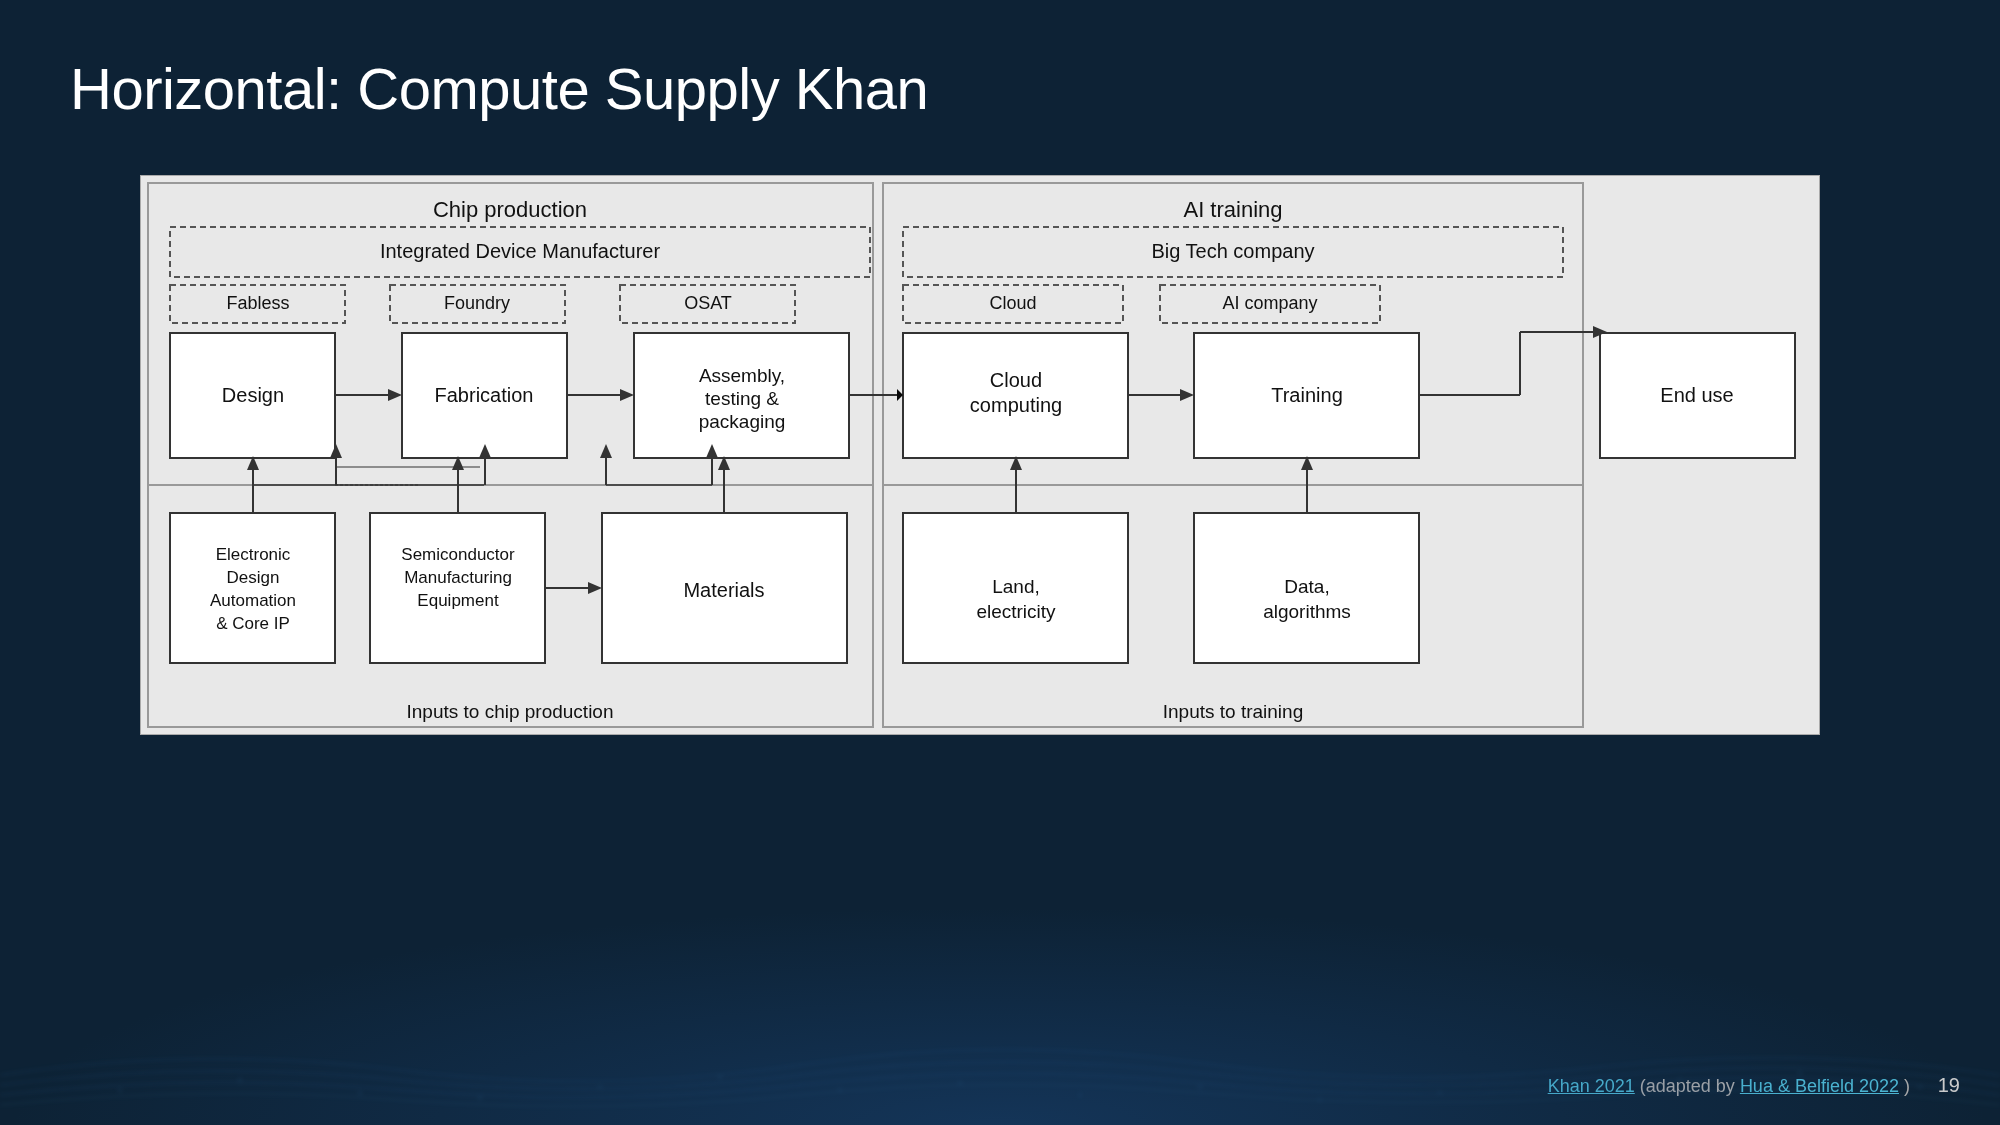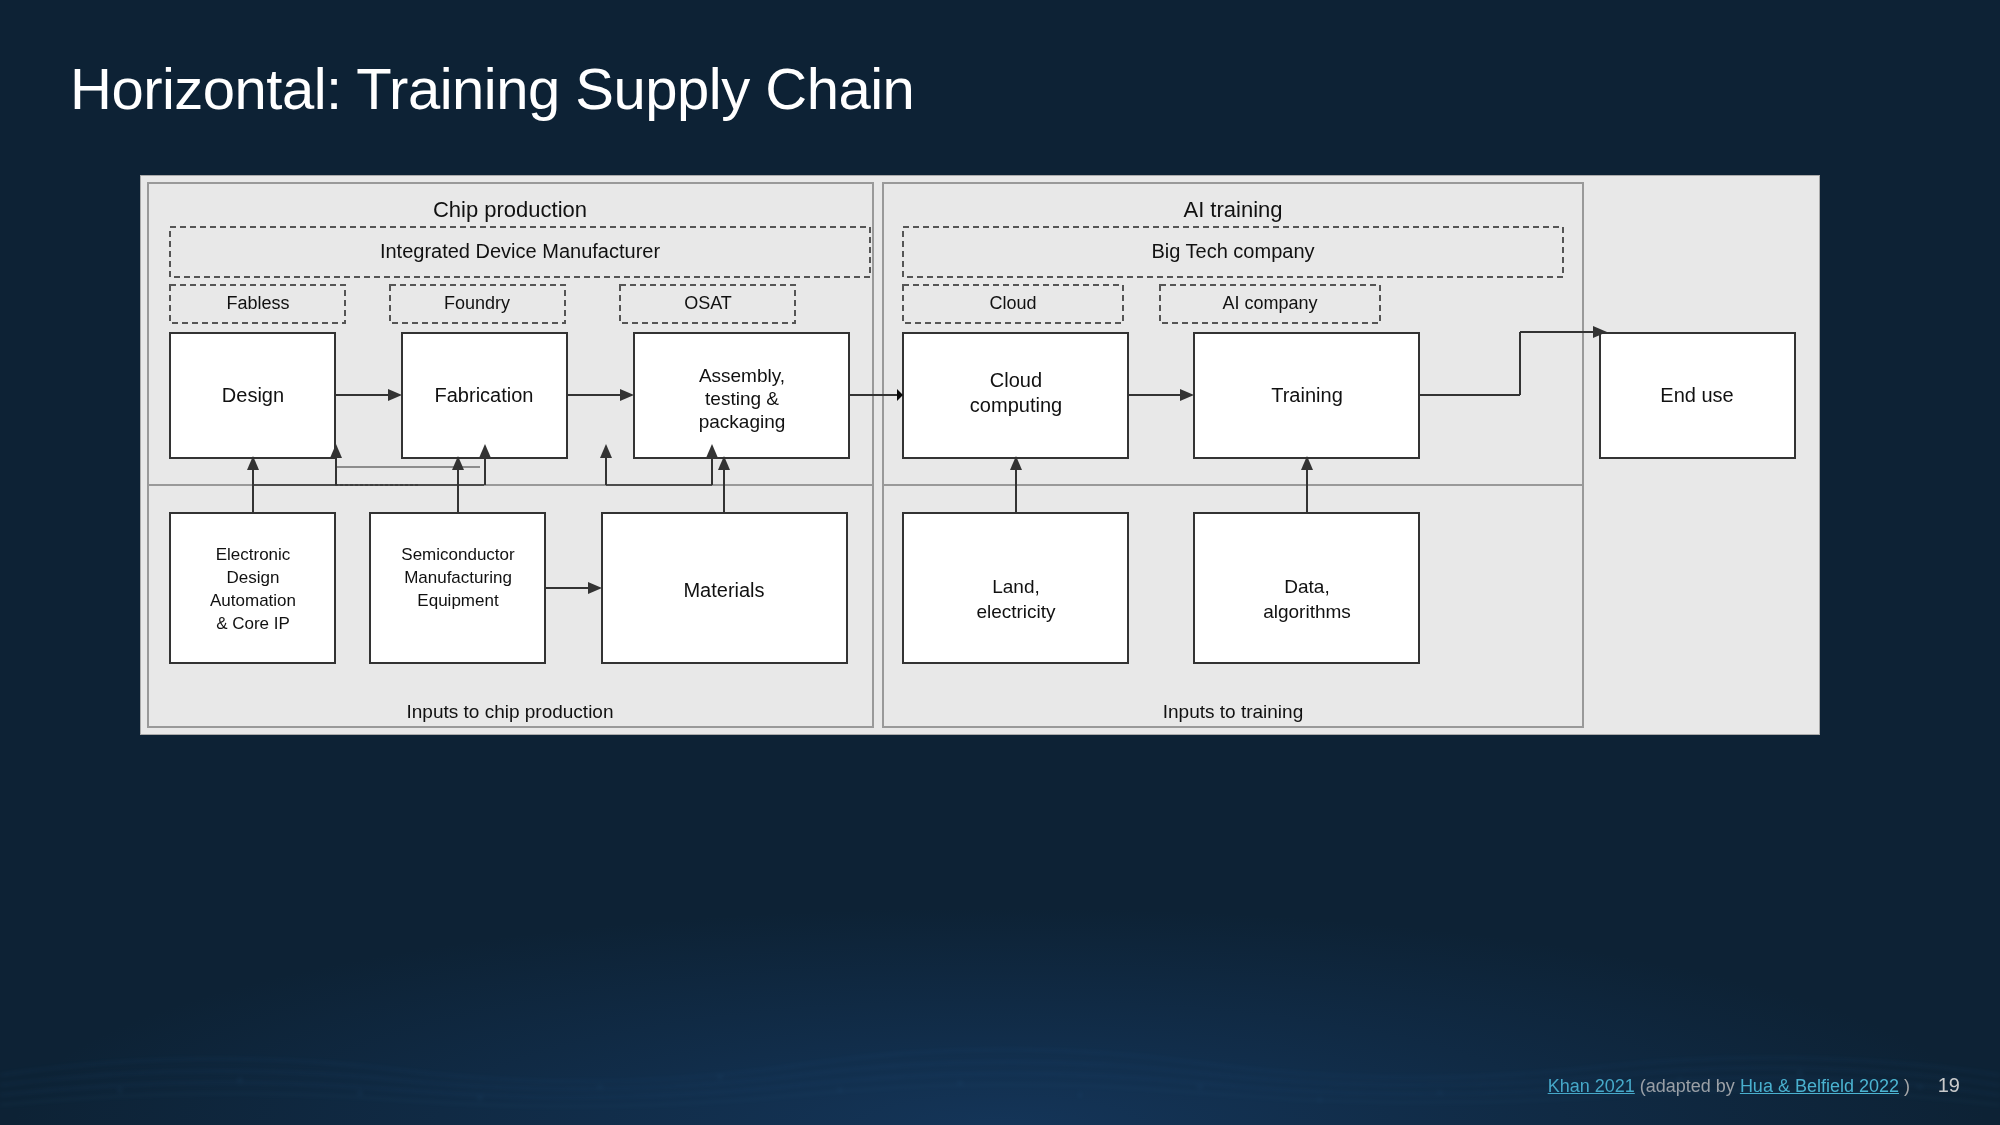--- a/index.html
+++ b/index.html
@@ -52,21 +52,21 @@
       left: 0;
       width: 100%;
       height: 200px;
       opacity: 0.35;
       pointer-events: none;
     }
   </style>
 </head>
 <body>
 
-<h1 class="page-title">Horizontal: Training Supply Chain</h1>
+<h1 class="page-title">Horizontal: Compute Supply Khan</h1>
 
 <svg class="diagram-wrapper" viewBox="0 0 1680 560" xmlns="http://www.w3.org/2000/svg" style="position:absolute;top:175px;left:140px;width:1680px;height:560px;">
 
   <rect x="0" y="0" width="1680" height="560" fill="#e8e8e8" stroke="#aaa" stroke-width="2"></rect>
 
   <rect x="8" y="8" width="725" height="544" fill="none" stroke="#999" stroke-width="2"></rect>
 
   <text x="370" y="42" text-anchor="middle" font-family="Segoe UI, Arial" font-size="22" fill="#111">Chip production</text>
 
   <rect x="30" y="52" width="700" height="50" fill="none" stroke="#555" stroke-width="2" stroke-dasharray="6,4"></rect>

